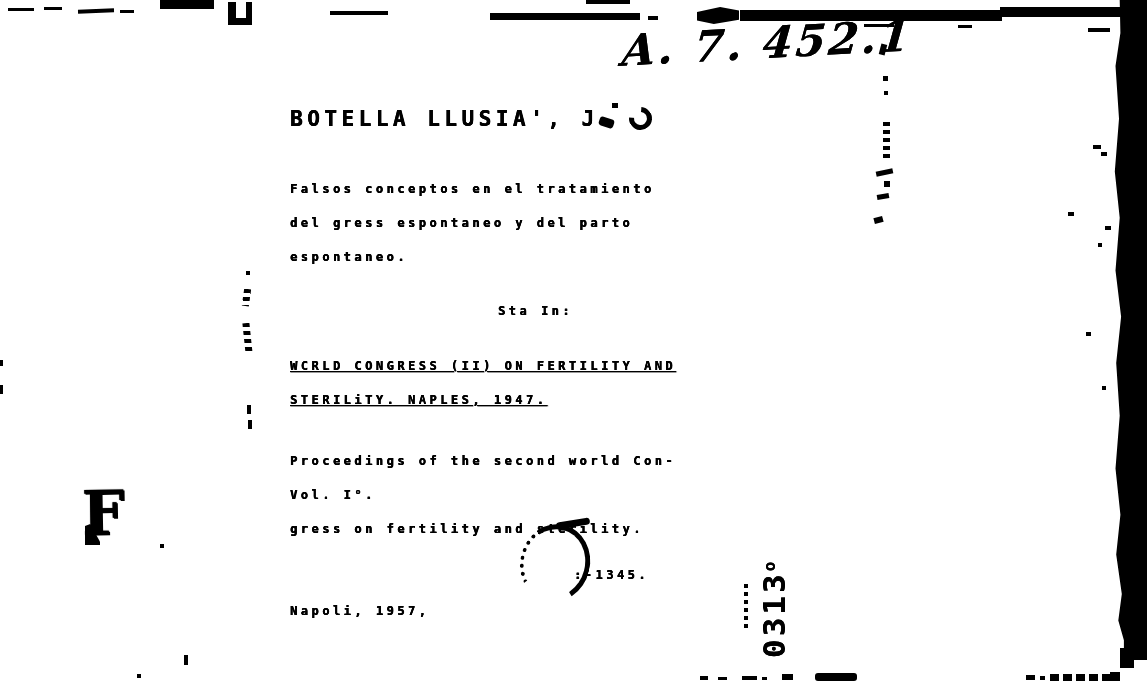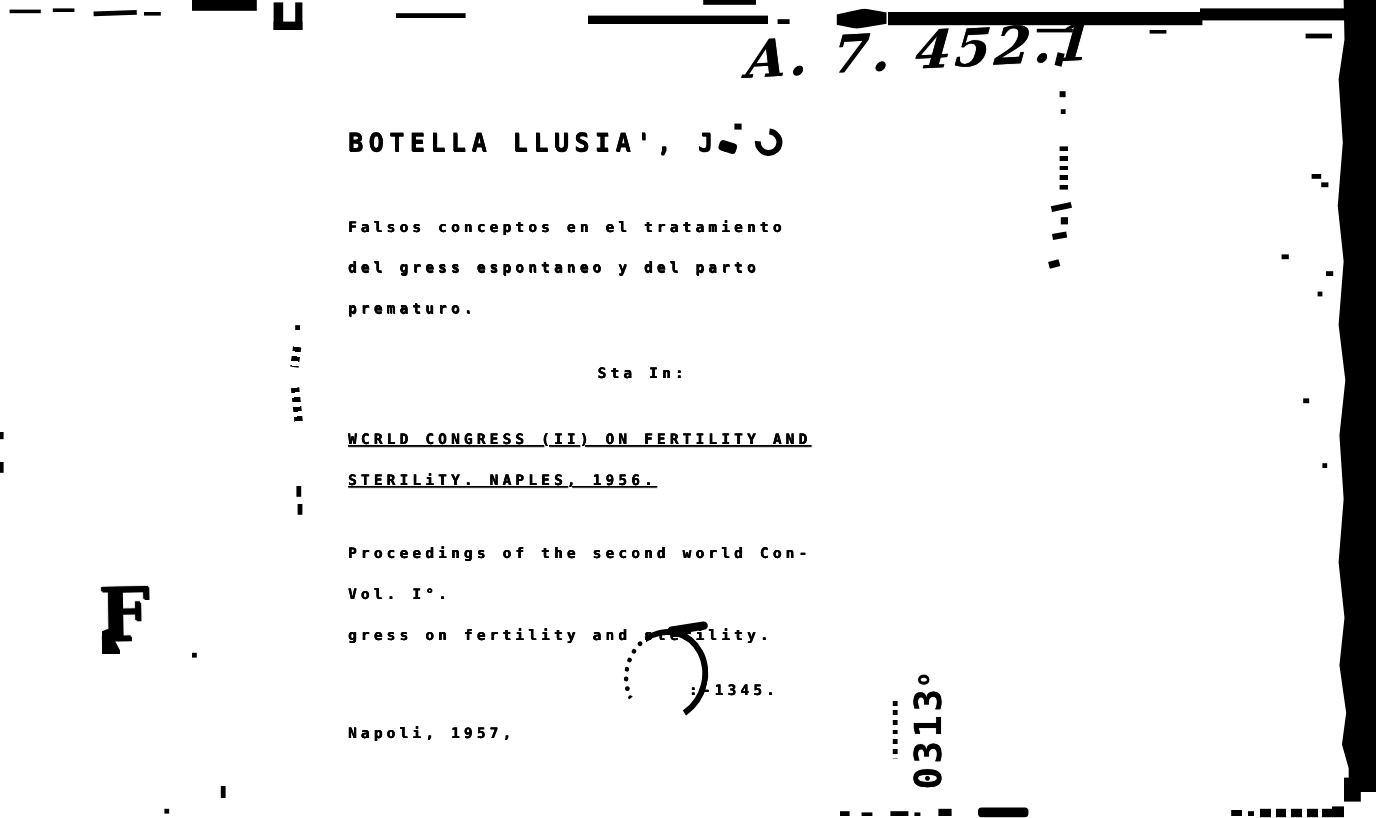--- a/index.html
+++ b/index.html
@@ -101,28 +101,28 @@
 
 <div class="scan">
 
   <div class="handwriting">A. 7. 452.1</div>
 
   <div class="tw" style="left:290px;top:102px;font-size:21px;letter-spacing:4.5px;">BOTELLA LLUSIA', J.</div>
 
   <div class="tw" style="left:290px;top:172px;">
     <div>Falsos conceptos en el tratamiento</div>
     <div>del gress espontaneo y del parto</div>
-    <div>prematuro.</div>
+    <div>espontaneo.</div>
   </div>
 
   <div class="tw" style="left:498px;top:294px;">Sta In:</div>
 
   <div class="tw" style="left:290px;top:348px;line-height:36px;text-decoration:underline;">
     <div>WCRLD CONGRESS (II) ON FERTILITY AND</div>
-    <div>STERILiTY. NAPLES, 1956.</div>
+    <div>STERILiTY. NAPLES, 1947.</div>
   </div>
 
   <div class="tw" style="left:290px;top:444px;">
     <div>Proceedings of the second world Con-</div>
     <div>Vol. I°.</div>
     <div>gress on fertility and sterility.</div>
   </div>
 
   <div class="tw" style="left:290px;top:558px;margin-top:36px;">Napoli, 1957,</div>
   <div class="tw" style="left:574px;top:558px;">:-1345.</div>

